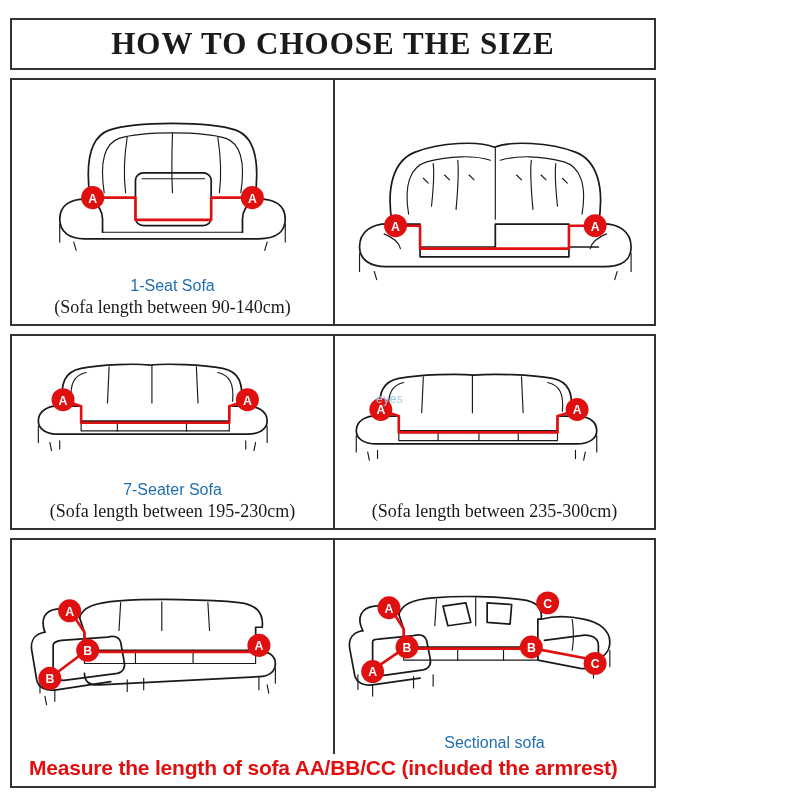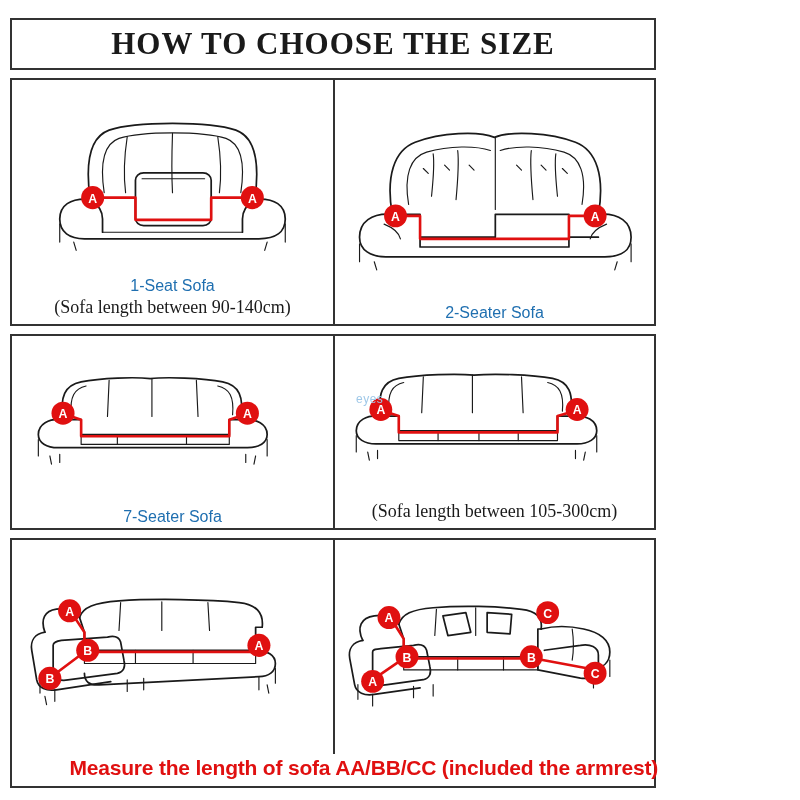--- a/index.html
+++ b/index.html
@@ -76,38 +76,38 @@
     font-size: 18px;
     color: #1a1a1a;
     text-align: center;
     padding-bottom: 6px;
   }
   .footer-note {
     font-family: "Liberation Sans", sans-serif;
     font-size: 21px;
     font-weight: bold;
     color: #e01010;
-    text-align: right;
+    text-align: left;
     width: 100%;
-    padding: 2px 0 6px 4px;
+    padding: 2px 0 6px 17px;
     letter-spacing: -0.2px;
   }
   .row-3-inner {
     display: flex;
     width: 100%;
     flex: 1 1 auto;
   }
   .row-3-wrap {
     flex-direction: column;
     display: flex;
     width: 100%;
   }
   .watermark {
     position: absolute;
-    left: 356px;
+    left: 376px;
     top: 392px;
     font-family: "Liberation Sans", sans-serif;
     font-size: 12px;
     color: #9fc8e8;
     letter-spacing: 0.5px;
     pointer-events: none;
   }
   .marker-letter {
     font-family: "Liberation Sans", sans-serif;
     font-weight: bold;
@@ -185,21 +185,20 @@
           <path class="sofa-thin" d="M60 134 C70 138 78 144 80 152"></path>
           <path class="sofa-thin" d="M332 134 C322 138 314 144 312 152"></path>
 
           <path class="meas" d="M74 124 L104 124 L104 152 L286 152 L286 124 L318 124"></path>
           <circle class="dot" cx="74" cy="124" r="14"></circle>
           <circle class="dot" cx="318" cy="124" r="14"></circle>
           <text class="marker-letter" x="74" y="130" text-anchor="middle">A</text>
           <text class="marker-letter" x="318" y="130" text-anchor="middle">A</text>
         </svg>
       </div>
-      <div class="label">2-Seater Sofa</div>
     </div>
   </div>
 
   <div class="row row-2">
 
     <div class="cell">
       <div class="art">
         <svg viewBox="0 0 390 130" preserveAspectRatio="xMidYMid meet">
 
           <path class="sofa-line" d="M62 62 C58 34 64 20 84 16 C108 11 150 10 168 12 C186 10 232 11 256 16 C276 20 282 34 278 62"></path>
@@ -217,20 +216,21 @@
           <path class="sofa-thin" d="M58 104 L58 114 M284 104 L284 114"></path>
 
           <path class="meas" d="M66 56 L84 62 L84 82 L264 82 L264 62 L282 56"></path>
           <circle class="dot" cx="62" cy="54" r="14"></circle>
           <circle class="dot" cx="286" cy="54" r="14"></circle>
           <text class="marker-letter" x="62" y="60" text-anchor="middle">A</text>
           <text class="marker-letter" x="286" y="60" text-anchor="middle">A</text>
         </svg>
       </div>
       <div class="label">7-Seater Sofa</div>
+      <div class="sublabel">(Sofa length between 195-230cm)</div>
     </div>
 
     <div class="cell">
       <div class="art">
         <svg viewBox="0 0 390 130" preserveAspectRatio="xMidYMid meet">
           <path class="sofa-line" d="M56 62 C52 34 58 20 78 16 C104 11 150 10 170 12 C192 10 240 11 266 16 C286 20 292 34 288 62"></path>
           <path class="sofa-thin" d="M108 14 L106 58 M168 12 L168 58 M228 14 L230 58"></path>
           <path class="sofa-thin" d="M66 56 C64 34 70 24 84 21"></path>
           <path class="sofa-thin" d="M278 56 C280 34 274 24 260 21"></path>
           <path class="sofa-line" d="M56 62 L78 62 L78 80 L272 80 L272 62 L288 62"></path>
@@ -240,21 +240,21 @@
           <path class="sofa-thin" d="M26 86 L26 106 M320 86 L320 106"></path>
           <path class="sofa-thin" d="M40 106 L42 116 M306 106 L304 116"></path>
           <path class="sofa-thin" d="M52 104 L52 114 M294 104 L294 114"></path>
           <path class="meas" d="M60 56 L78 62 L78 82 L272 82 L272 62 L292 56"></path>
           <circle class="dot" cx="56" cy="54" r="14"></circle>
           <circle class="dot" cx="296" cy="54" r="14"></circle>
           <text class="marker-letter" x="56" y="60" text-anchor="middle">A</text>
           <text class="marker-letter" x="296" y="60" text-anchor="middle">A</text>
         </svg>
       </div>
-      <div class="sublabel">(Sofa length between 105-300cm)</div>
+      <div class="sublabel">(Sofa length between 235-300cm)</div>
     </div>
   </div>
 
   <div class="row row-3">
     <div class="row-3-wrap">
       <div class="row-3-inner">
 
         <div class="cell">
           <div class="art">
             <svg viewBox="0 0 390 160" preserveAspectRatio="xMidYMid meet">
@@ -325,20 +325,21 @@
               <circle class="dot" cx="260" cy="38" r="14"></circle>
               <circle class="dot" cx="318" cy="112" r="14"></circle>
               <text class="marker-letter" x="66" y="50" text-anchor="middle">A</text>
               <text class="marker-letter" x="260" y="44" text-anchor="middle">C</text>
               <text class="marker-letter" x="88" y="98" text-anchor="middle">B</text>
               <text class="marker-letter" x="240" y="98" text-anchor="middle">B</text>
               <text class="marker-letter" x="46" y="128" text-anchor="middle">A</text>
               <text class="marker-letter" x="318" y="118" text-anchor="middle">C</text>
             </svg>
           </div>
+          <div class="label">Sectional sofa</div>
         </div>
       </div>
 
       <div class="footer-note">Measure the length of sofa AA/BB/CC  (included the armrest)</div>
     </div>
   </div>
 
   <div class="watermark">eyes</div>
 </div>
 

